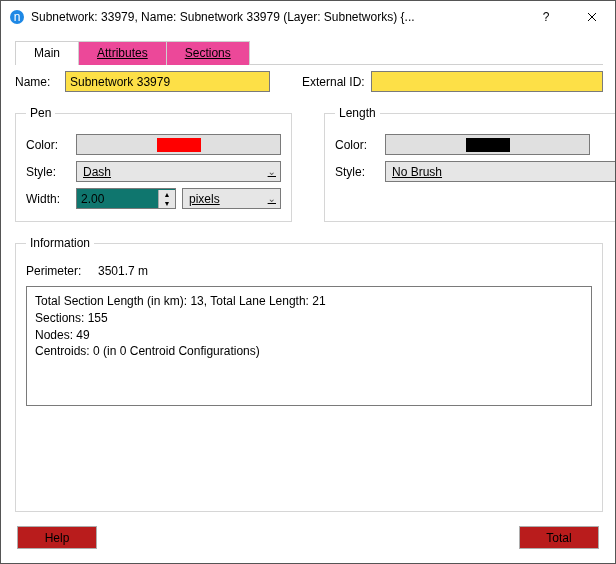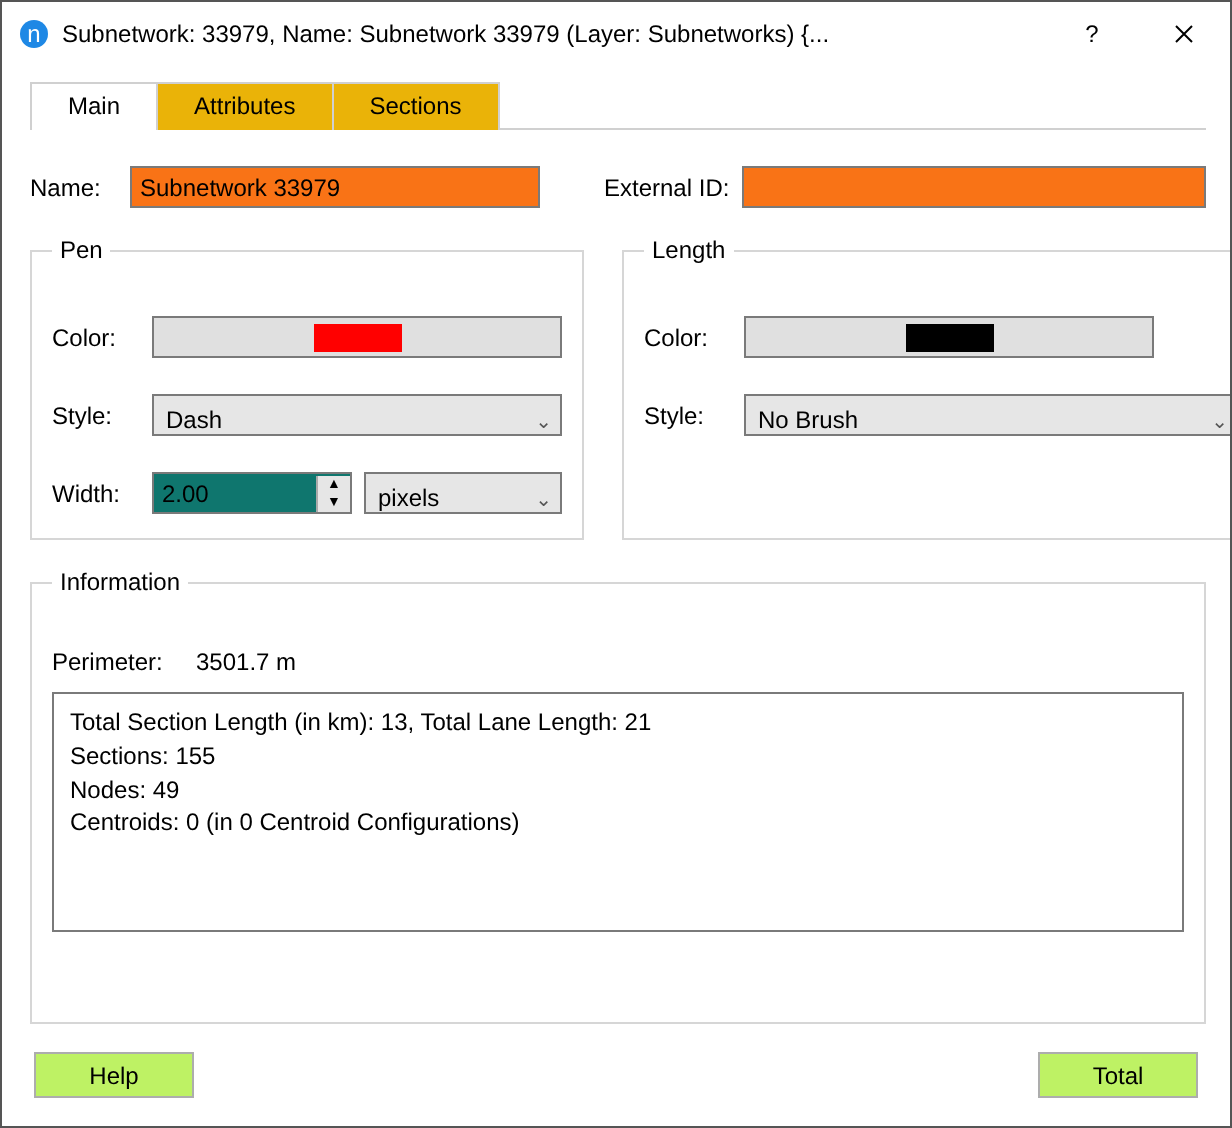--- a/index.html
+++ b/index.html
@@ -5,41 +5,41 @@
 * { box-sizing: border-box; font-family: "Segoe UI", Tahoma, sans-serif; font-size: 12px; }
 body { margin: 0; background: #fff; width: 616px; height: 564px; border: 1px solid #555; display: flex; flex-direction: column; }
 .titlebar { height: 31px; display: flex; align-items: center; padding: 0 0 0 8px; }
 .titlebar .icon { width: 16px; height: 16px; margin-right: 6px; }
 .titlebar .title { flex: 1; white-space: nowrap; overflow: hidden; text-overflow: ellipsis; font-size: 12px; }
 .titlebar .ctrl { width: 46px; height: 30px; display: flex; align-items: center; justify-content: center; }
 .content { flex: 1; padding: 8px 12px 6px 14px; display: flex; flex-direction: column; }
 .tabs { display: flex; border-bottom: 1px solid #d0d0d0; }
 .tab { padding: 4px 18px 5px; border: 1px solid transparent; border-bottom: none; position: relative; top: 1px; background: #fff; }
 .tab.active { border-color: #d0d0d0; background: #fff; }
-.tab:not(.active) { background: #eab308; border-color: #d0d0d0; border-left: none; }
+.tab:not(.active) { background: #ec4899; border-color: #d0d0d0; border-left: none; text-decoration: underline; }
 .tab:first-child { border-left: 1px solid #d0d0d0; }
-.row { display: flex; align-items: center; margin-top: 18px; gap: 6px; }
+.row { display: flex; align-items: center; margin-top: 6px; gap: 6px; }
 .lbl { min-width: 44px; }
-input[type=text], .combo, .spin, .swatchbox, textarea { border: 1px solid #7a7a7a; background: #f97316; height: 21px; padding: 2px 4px; }
+input[type=text], .combo, .spin, .swatchbox, textarea { border: 1px solid #7a7a7a; background: #fde047; height: 21px; padding: 2px 4px; }
 .swatchbox { background: #e0e0e0; display: flex; align-items: center; justify-content: center; width: 205px; }
 .swatch { width: 44px; height: 14px; }
-.combo { display: flex; align-items: flex-end; justify-content: space-between; padding: 0 4px 0 6px; background: #e6e6e6; }
+.combo { display: flex; align-items: center; justify-content: space-between; padding: 0 4px 0 6px; background: #e6e6e6; text-decoration: underline; }
 .combo .chev { font-size: 10px; color: #555; }
 .spin { display: flex; align-items: center; padding: 0; width: 100px; background: #0f766e; }
 .spin .val { flex: 1; padding: 0 4px; }
 .spin .ud { width: 17px; display: flex; flex-direction: column; border-left: 1px solid #aaa; }
 .spin .ud span { height: 9px; font-size: 7px; text-align: center; line-height: 9px; background: #e6e6e6; }
 fieldset { border: 1px solid #d6d6d6; margin: 0; padding: 8px 10px 12px 10px; }
 legend { padding: 0 4px; }
-.two { display: flex; gap: 19px; margin-top: 14px; }
+.two { display: flex; gap: 32px; margin-top: 14px; }
 .two > fieldset { flex: 1; }
 .infotext { border: 1px solid #7a7a7a; padding: 6px 8px; height: 120px; font-size: 12px; line-height: 1.4; white-space: pre-line; overflow: auto; }
 .buttons { display: flex; padding: 8px 16px 14px; gap: 10px; }
 .buttons .spacer { flex: 1; }
-button.btn { width: 80px; height: 23px; background: #bef264; border: 1px solid #adadad; }
+button.btn { width: 80px; height: 23px; background: #b91c1c; border: 1px solid #adadad; }
 button.btn.default { border: 1px solid #0078d7; outline: 1px solid #0078d7; outline-offset: -2px; }
 </style>
 </head>
 <body>
 
 <div class="titlebar">
   <span class="icon">
     <svg viewBox="0 0 16 16">
         <circle cx="8" cy="8" r="7" fill="#1e88e5"></circle>
         <text x="8" y="12" text-anchor="middle" fill="#fff" font-size="10" font-family="sans-serif">n</text>

